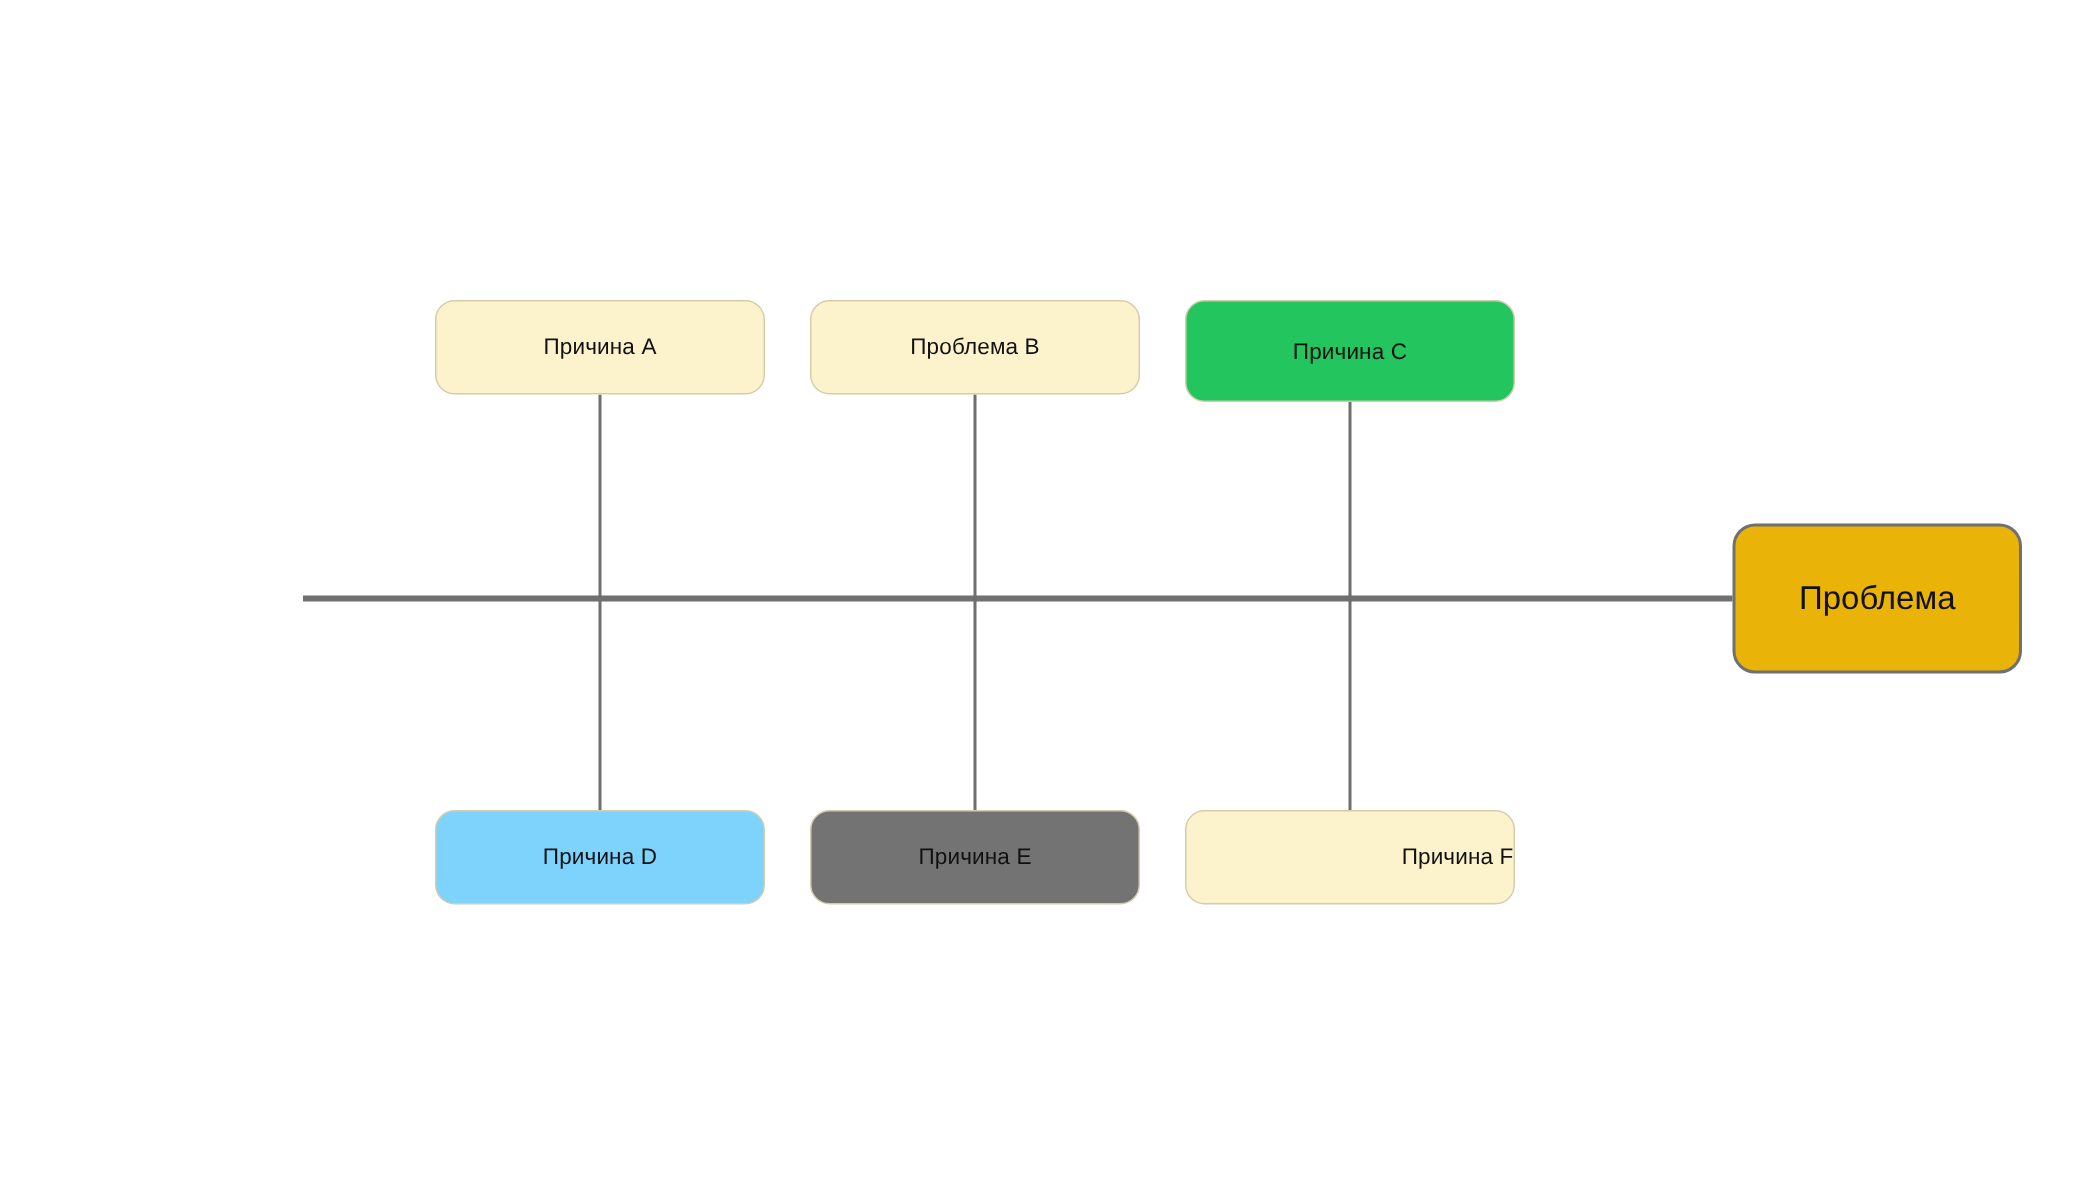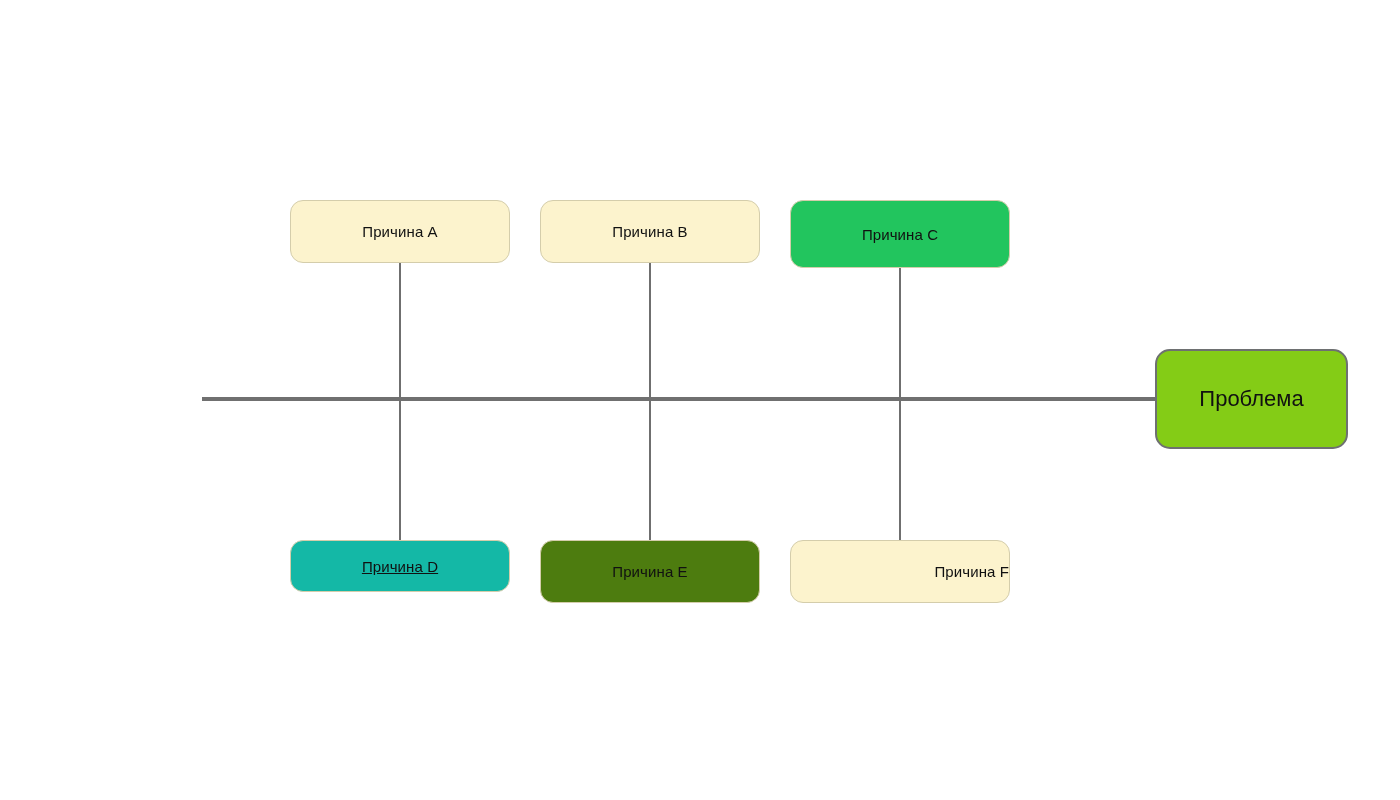--- a/index.html
+++ b/index.html
@@ -89,33 +89,33 @@
   <div class="branch" style="left: 899px; width: 2px; background: rgb(111, 111, 111); top: 263px; height: 138px;"></div>
 
   <div class="branch" style="left: 399px; width: 2px; background: rgb(111, 111, 111); top: 397px; height: 143px;"></div>
   <div class="branch" style="left: 649px; width: 2px; background: rgb(111, 111, 111); top: 397px; height: 143px;"></div>
   <div class="branch" style="left: 899px; width: 2px; background: rgb(111, 111, 111); top: 397px; height: 143px;"></div>
 
   <div class="cause-box" style="left: 290px; top: 200px; width: 220px; height: 63px; background: rgb(252, 243, 205); border-color: rgb(212, 205, 171);">
     <span class="node-label">Причина A</span>
   </div>
   <div class="cause-box" style="left: 540px; top: 200px; width: 220px; height: 63px; background: rgb(252, 243, 205); border-color: rgb(212, 205, 171);">
-    <span class="node-label">Причина B</span>
+    <span class="node-label">Проблема B</span>
   </div>
   <div class="cause-box" style="left: 790px; top: 200px; width: 220px; height: 68px; background: #22c55e; border-color: rgb(212, 205, 171);">
     <span class="node-label">Причина C</span>
   </div>
 
-  <div class="cause-box" style="left: 290px; top: 540px; width: 220px; height: 52px; background: #14b8a6; border-color: rgb(212, 205, 171); text-decoration: underline;">
+  <div class="cause-box" style="left: 290px; top: 540px; width: 220px; height: 63px; background: #7dd3fc; border-color: rgb(212, 205, 171);">
     <span class="node-label">Причина D</span>
   </div>
-  <div class="cause-box" style="left: 540px; top: 540px; width: 220px; height: 63px; background: #4d7c0f; border-color: rgb(212, 205, 171);">
+  <div class="cause-box" style="left: 540px; top: 540px; width: 220px; height: 63px; background: #737373; border-color: rgb(212, 205, 171);">
     <span class="node-label">Причина E</span>
   </div>
   <div class="cause-box" style="left: 790px; top: 540px; width: 220px; height: 63px; background: rgb(252, 243, 205); border-color: rgb(212, 205, 171); justify-content: flex-end;">
     <span class="node-label">Причина F</span>
   </div>
 
-  <div class="problem-box" style="left: 1155px; top: 349px; width: 193px; height: 100px; background: #84cc16; border-color: rgb(110, 112, 113);">
+  <div class="problem-box" style="left: 1155px; top: 349px; width: 193px; height: 100px; background: #eab308; border-color: rgb(110, 112, 113);">
     <span class="node-label">Проблема</span>
   </div>
 
 </div>
 
 </body></html>

